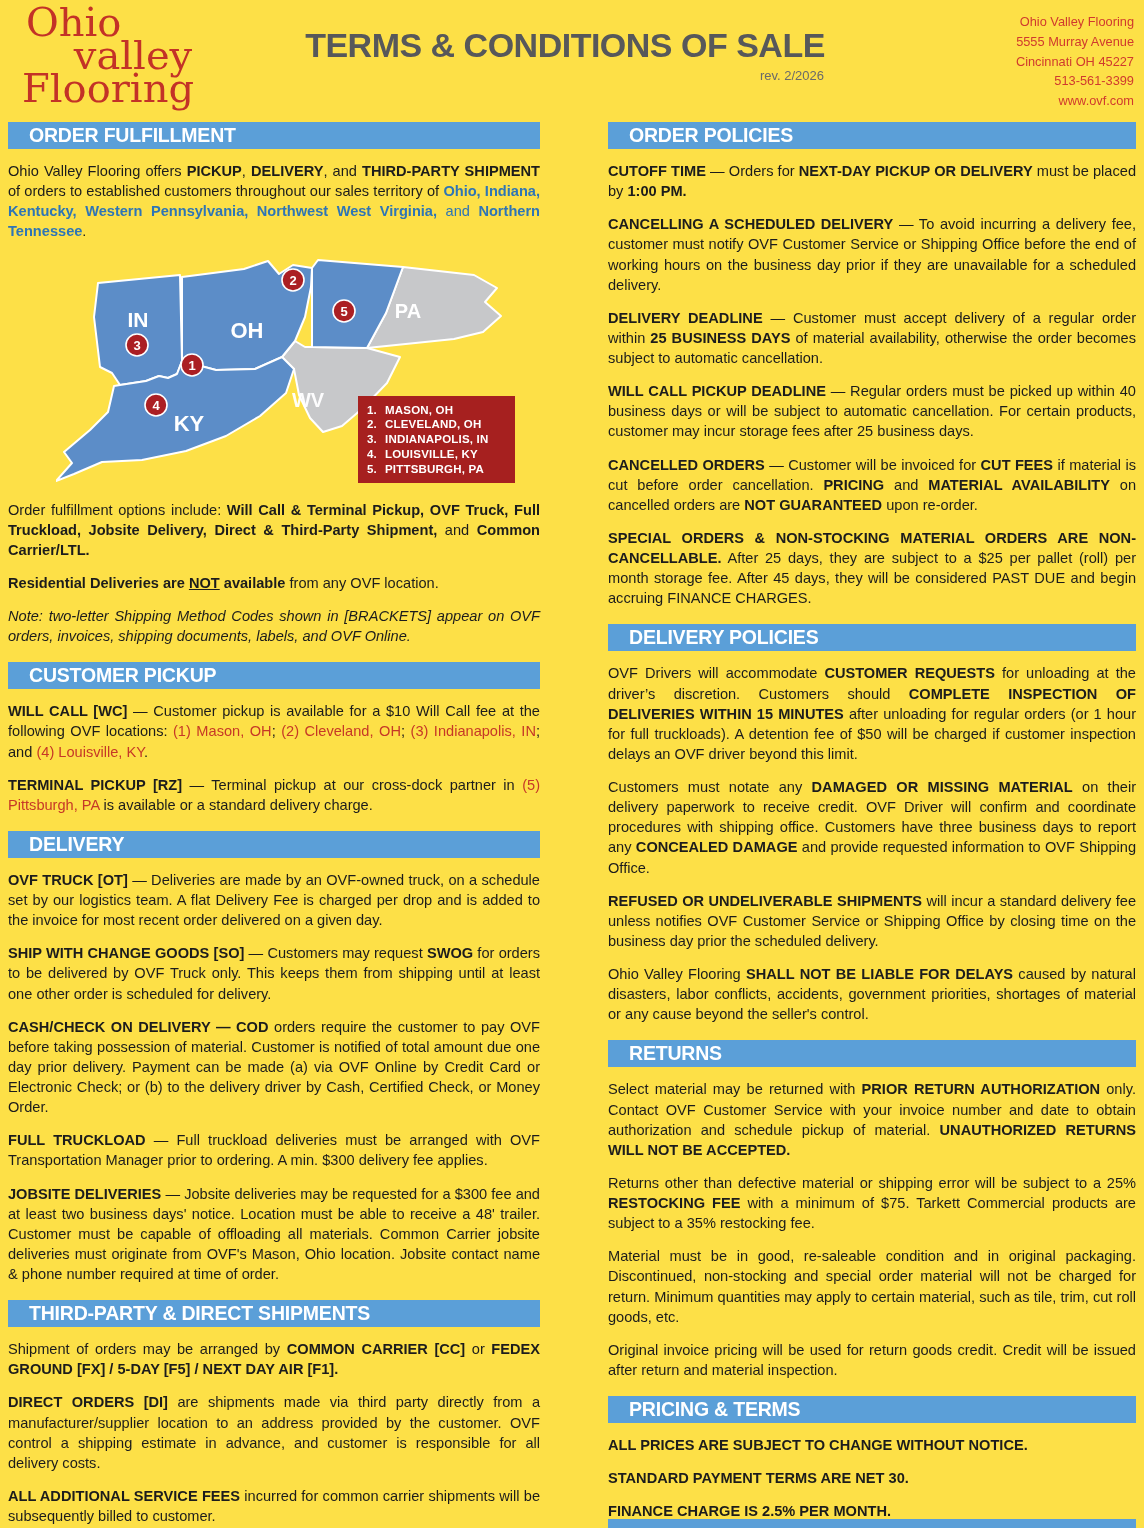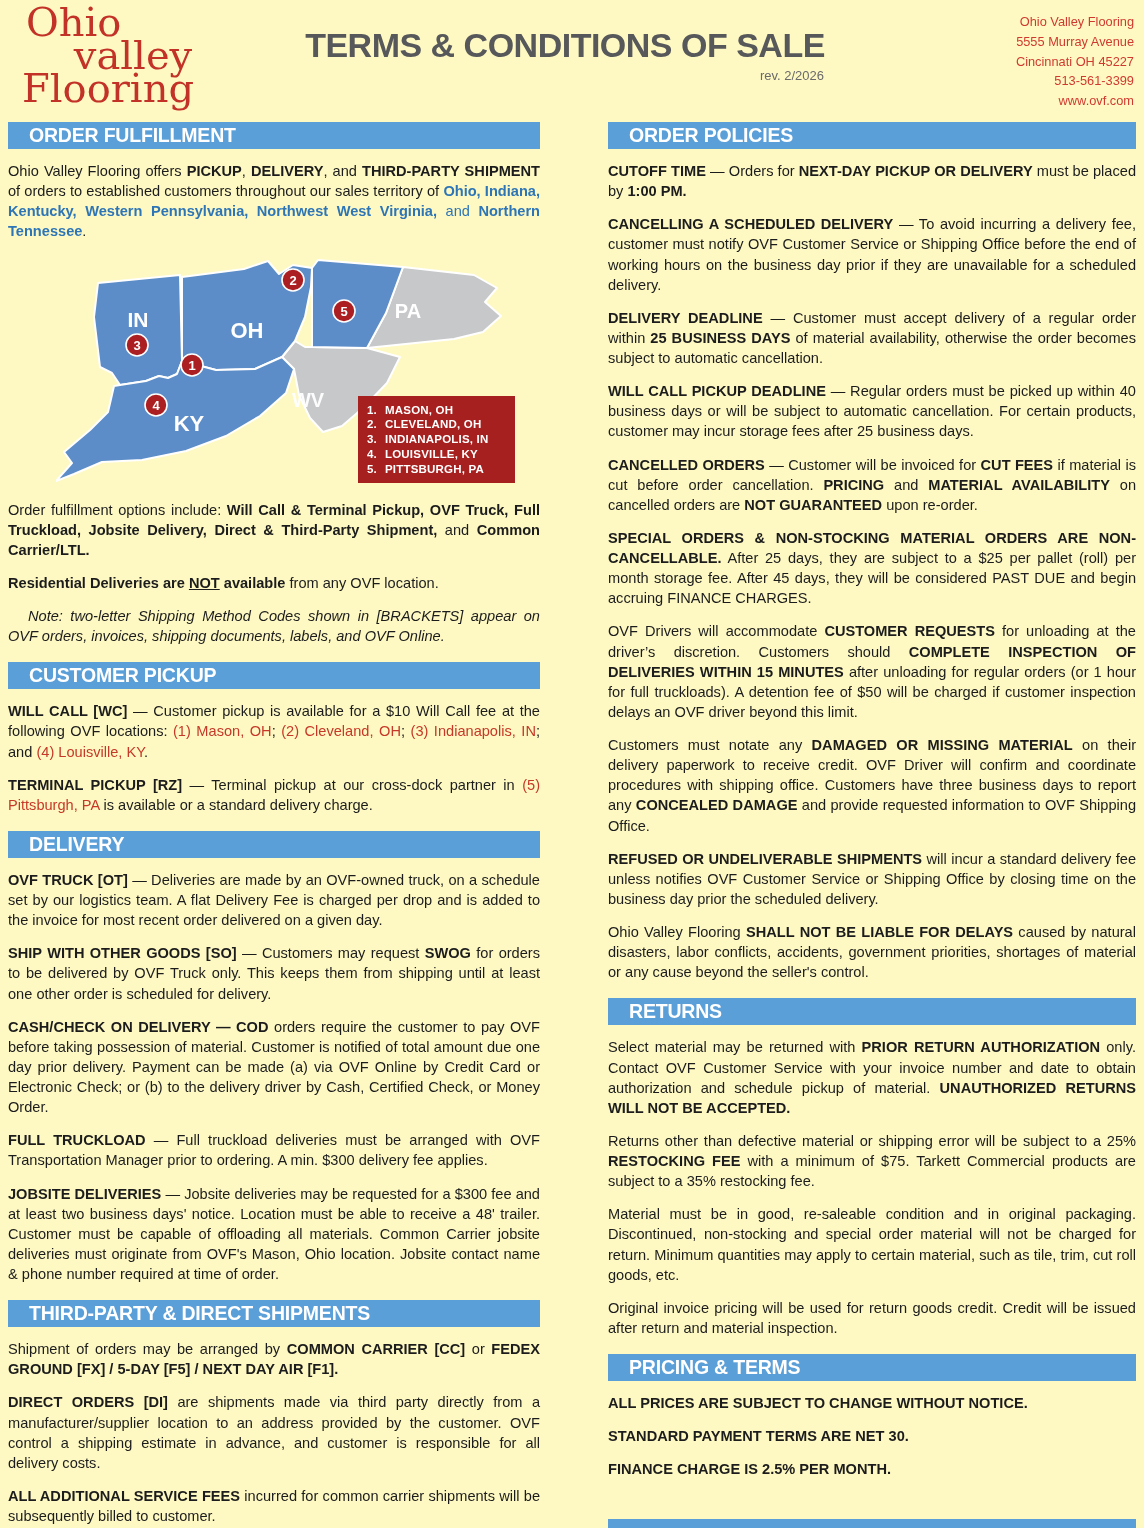--- a/index.html
+++ b/index.html
@@ -11,21 +11,21 @@
     --legend-red:#a6201f;
     --marker-red:#ab1f23;
     --map-blue:#5c8dc8;
     --map-gray:#c7c8ca;
     --title-gray:#57585a;
     --body:#1c1c1c;
   }
   *{margin:0;padding:0;box-sizing:border-box;}
   html,body{background:#ffffff;}
   #page{
-    position:relative;width:1144px;height:1528px;background:#fef9c3;overflow:hidden;
+    position:relative;width:1144px;height:1528px;background:#fde047;overflow:hidden;
     font-family:"Liberation Sans",sans-serif;color:var(--body);
   }
   
   #top-header{position:relative;height:122px;}
   #logo{position:absolute;left:18px;top:6px;color:var(--logo-red);
         font-family:"DejaVu Serif",serif;font-size:40px;line-height:33px;}
   #logo .l1{margin-left:8px;}
   #logo .l2{margin-left:54px;text-align:center;}
   #logo .l3{margin-left:4px;}
   #title-wrap{position:absolute;left:280px;top:26px;width:570px;text-align:center;}
@@ -39,21 +39,21 @@
   .col-left{width:532px;}
   .col-right{width:528px;}
   .sec-header{
     background:var(--bar-blue);color:#fff;font-weight:700;font-size:19.5px;
     letter-spacing:-0.2px;height:27px;line-height:27px;padding-left:21px;
     margin:16px 0 12px 0;
   }
   .col .sec-header:first-child{margin-top:0;}
   .para{font-size:14.6px;line-height:1.38;text-align:justify;margin:0 0 13px 0;}
   .r-b{font-weight:700;}
-  .r-i{font-style:italic;margin-left:20px;}
+  .r-i{font-style:italic;}
   .r-bb{font-weight:700;color:var(--link-blue);}
   .r-bl{color:var(--link-blue);}
   .r-rb{font-weight:400;color:var(--red-text);}
   .r-bu{font-weight:700;text-decoration:underline;}
   
   #map-block{position:relative;width:460px;height:235px;margin:10px 0 10px 48px;}
   #map-block svg{position:absolute;left:0;top:0;}
   .state-label{font-family:"Liberation Sans",sans-serif;font-weight:700;fill:#ffffff;}
   .marker-num{font-family:"Liberation Sans",sans-serif;font-weight:700;fill:#ffffff;font-size:13px;}
   #map-legend{
@@ -154,37 +154,38 @@
           </div>
     </div>
         <p class="para"><span>Order fulfillment options include:  </span><span class="r-b">Will Call &amp; Terminal Pickup, OVF Truck, Full Truckload, Jobsite Delivery, Direct &amp; Third-Party Shipment,</span><span> and </span><span class="r-b">Common Carrier/LTL.</span></p>
         <p class="para"><span class="r-b">Residential Deliveries are </span><span class="r-bu">NOT</span><span class="r-b"> available</span><span> from any OVF location.</span></p>
         <p class="para"><span class="r-i">Note: two-letter Shipping Method Codes shown in [BRACKETS] appear on OVF orders, invoices, shipping documents, labels, and OVF Online.</span></p>
         <div class="sec-header">CUSTOMER PICKUP</div>
         <p class="para"><span class="r-b">WILL CALL [WC]</span><span> — Customer pickup is available for a $10 Will Call fee at the following OVF locations: </span><span class="r-rb">(1) Mason, OH</span><span>; </span><span class="r-rb">(2) Cleveland, OH</span><span>; </span><span class="r-rb">(3) Indianapolis, IN</span><span>; and </span><span class="r-rb">(4) Louisville, KY</span><span>.</span></p>
         <p class="para"><span class="r-b">TERMINAL PICKUP [RZ]</span><span> — Terminal pickup at our cross-dock partner in </span><span class="r-rb">(5) Pittsburgh, PA</span><span> is available or a standard delivery charge.</span></p>
         <div class="sec-header">DELIVERY</div>
         <p class="para"><span class="r-b">OVF TRUCK [OT]</span><span> — Deliveries are made by an OVF-owned truck, on a schedule set by our logistics team. A flat Delivery Fee is charged per drop and is added to the invoice for most recent order delivered on a given day.</span></p>
-        <p class="para"><span class="r-b">SHIP WITH OTHER GOODS [SO]</span><span> — Customers may request </span><span class="r-b">SWOG</span><span> for orders to be delivered by OVF Truck only. This keeps them from shipping until at least one other order is scheduled for delivery.</span></p>
+        <p class="para"><span class="r-b">SHIP WITH CHANGE GOODS [SO]</span><span> — Customers may request </span><span class="r-b">SWOG</span><span> for orders to be delivered by OVF Truck only. This keeps them from shipping until at least one other order is scheduled for delivery.</span></p>
         <p class="para"><span class="r-b">CASH/CHECK ON DELIVERY — COD</span><span> orders require the customer to pay OVF before taking possession of material. Customer is notified of total amount due one day prior delivery. Payment can be made (a) via OVF Online by Credit Card or Electronic Check; or (b) to the delivery driver by Cash, Certified Check, or Money Order.</span></p>
         <p class="para"><span class="r-b">FULL TRUCKLOAD</span><span> — Full truckload deliveries must be arranged with OVF Transportation Manager prior to ordering. A min. $300 delivery fee applies.</span></p>
         <p class="para"><span class="r-b">JOBSITE DELIVERIES</span><span> — Jobsite deliveries may be requested for a $300 fee and at least two business days' notice. Location must be able to receive a 48' trailer. Customer must be capable of offloading all materials. Common Carrier jobsite deliveries must originate from OVF's Mason, Ohio location. Jobsite contact name &amp; phone number required at time of order.</span></p>
         <div class="sec-header">THIRD-PARTY &amp; DIRECT SHIPMENTS</div>
         <p class="para"><span>Shipment of orders may be arranged by </span><span class="r-b">COMMON CARRIER [CC]</span><span> or </span><span class="r-b">FEDEX GROUND [FX] / 5-DAY [F5] / NEXT DAY AIR [F1].</span></p>
         <p class="para"><span class="r-b">DIRECT ORDERS [DI]</span><span> are shipments made via third party directly from a manufacturer/supplier location to an address provided by the customer. OVF control a shipping estimate in advance, and customer is responsible for all delivery costs.</span></p>
         <p class="para"><span class="r-b">ALL ADDITIONAL SERVICE FEES</span><span> incurred for common carrier shipments will be subsequently billed to customer.</span></p>
       </div>
     <div class="col col-right" id="col-right">
         <div class="sec-header">ORDER POLICIES</div>
         <p class="para"><span class="r-b">CUTOFF TIME</span><span> — Orders for </span><span class="r-b">NEXT-DAY PICKUP OR DELIVERY</span><span> must be placed by </span><span class="r-b">1:00 PM.</span></p>
         <p class="para"><span class="r-b">CANCELLING A SCHEDULED DELIVERY</span><span> — To avoid incurring a delivery fee, customer must notify OVF Customer Service or Shipping Office before the end of working hours on the business day prior if they are unavailable for a scheduled delivery.</span></p>
         <p class="para"><span class="r-b">DELIVERY DEADLINE</span><span> — Customer must accept delivery of a regular order within </span><span class="r-b">25 BUSINESS DAYS</span><span> of material availability, otherwise the order becomes subject to automatic cancellation.</span></p>
         <p class="para"><span class="r-b">WILL CALL PICKUP DEADLINE</span><span> — Regular orders must be picked up within 40 business days or will be subject to automatic cancellation. For certain products, customer may incur storage fees after 25 business days.</span></p>
         <p class="para"><span class="r-b">CANCELLED ORDERS</span><span> — Customer will be invoiced for </span><span class="r-b">CUT FEES</span><span> if material is cut before order cancellation. </span><span class="r-b">PRICING</span><span> and </span><span class="r-b">MATERIAL AVAILABILITY</span><span> on cancelled orders are </span><span class="r-b">NOT GUARANTEED</span><span> upon re-order.</span></p>
         <p class="para"><span class="r-b">SPECIAL ORDERS &amp; NON-STOCKING MATERIAL ORDERS ARE NON-CANCELLABLE.</span><span>  After 25 days, they are subject to a $25 per pallet (roll) per month storage fee. After 45 days, they will be considered PAST DUE and begin accruing FINANCE CHARGES.</span></p>
+        <div class="sec-header">DELIVERY POLICIES</div>
         <p class="para"><span>OVF Drivers will accommodate </span><span class="r-b">CUSTOMER REQUESTS</span><span> for unloading at the driver’s discretion. Customers should </span><span class="r-b">COMPLETE INSPECTION OF DELIVERIES WITHIN 15 MINUTES</span><span> after unloading for regular orders (or 1 hour for full truckloads).  A detention fee of $50 will be charged if customer inspection delays an OVF driver beyond this limit.</span></p>
         <p class="para"><span>Customers must notate any </span><span class="r-b">DAMAGED OR MISSING MATERIAL</span><span> on their delivery paperwork to receive credit. OVF Driver will confirm and coordinate procedures with shipping office. Customers have three business days to report any </span><span class="r-b">CONCEALED DAMAGE</span><span> and provide requested information to OVF Shipping Office.</span></p>
         <p class="para"><span class="r-b">REFUSED OR UNDELIVERABLE SHIPMENTS</span><span> will incur a standard delivery fee unless notifies OVF Customer Service or Shipping Office by closing time on the business day prior the scheduled delivery.</span></p>
         <p class="para"><span>Ohio Valley Flooring </span><span class="r-b">SHALL NOT BE LIABLE FOR DELAYS</span><span> caused by natural disasters, labor conflicts, accidents, government priorities, shortages of material or any cause beyond the seller's control.</span></p>
         <div class="sec-header">RETURNS</div>
         <p class="para"><span>Select material may be returned with </span><span class="r-b">PRIOR RETURN AUTHORIZATION</span><span> only. Contact OVF Customer Service with your invoice number and date to obtain authorization and schedule pickup of material. </span><span class="r-b">UNAUTHORIZED RETURNS WILL NOT BE ACCEPTED.</span></p>
         <p class="para"><span>Returns other than defective material or shipping error will be subject to a 25% </span><span class="r-b">RESTOCKING FEE</span><span> with a minimum of $75. Tarkett Commercial products are subject to a 35% restocking fee.</span></p>
         <p class="para"><span>Material must be in good, re-saleable condition and in original packaging. Discontinued, non-stocking and special order material will not be charged for return. Minimum quantities may apply to certain material, such as tile, trim, cut roll goods, etc.</span></p>
         <p class="para"><span>Original invoice pricing will be used for return goods credit. Credit will be issued after return and material inspection.</span></p>
         <div class="sec-header">PRICING &amp; TERMS</div>

